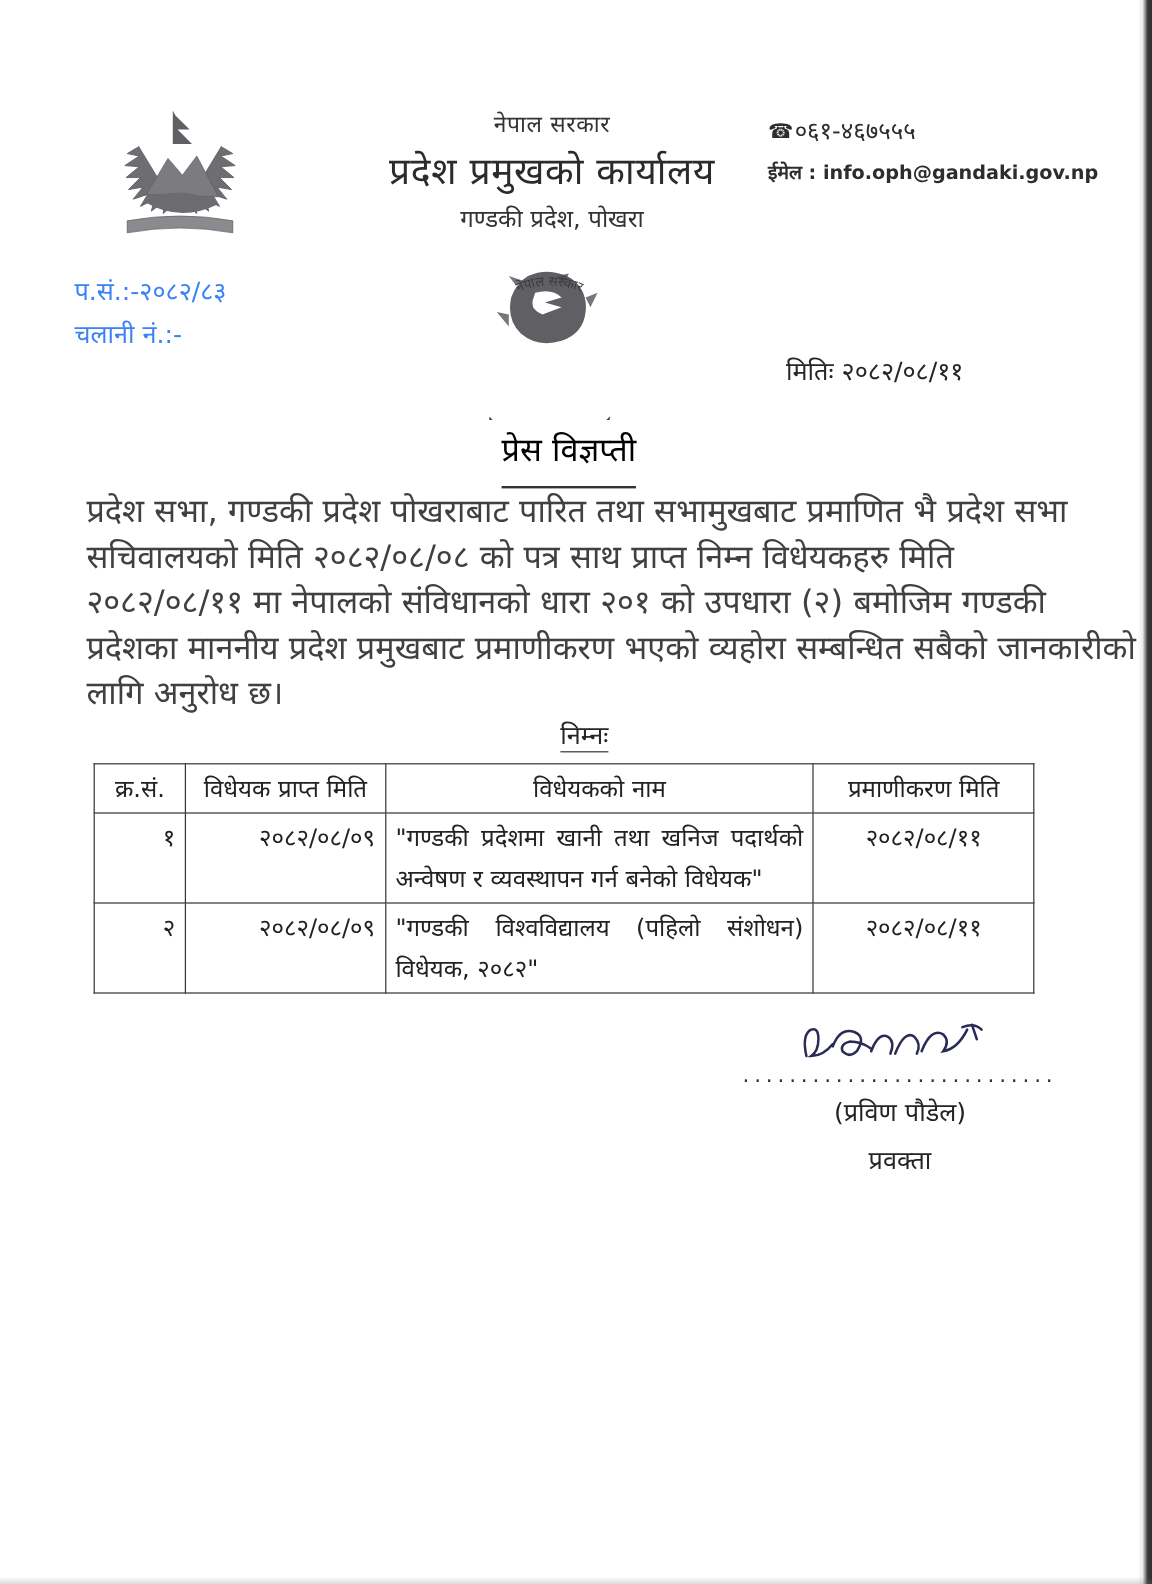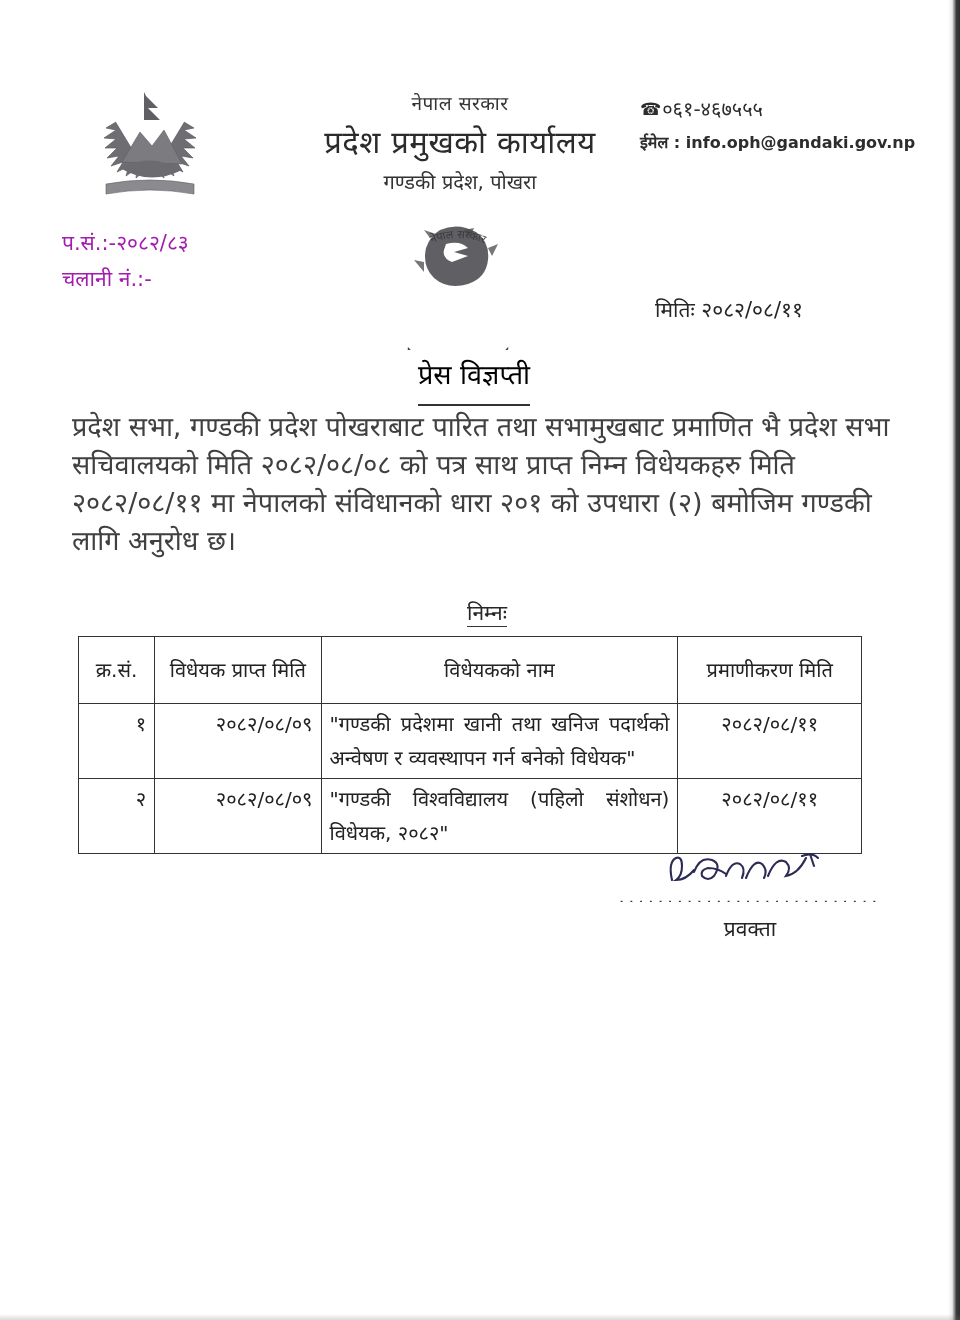--- a/index.html
+++ b/index.html
@@ -99,21 +99,21 @@
     font-weight: bold;
   }
 
   
   .ref-block {
     position: absolute;
     left: 62px;
     top: 225px;
     font-size: 21px;
     line-height: 36px;
-    color: #a21caf;
+    color: #3b82f6;
   }
 
   
   .seal {
     position: absolute;
     left: 368px;
     top: 222px;
     width: 180px;
     height: 128px;
   }
@@ -193,21 +193,21 @@
   .bills-table td, .bills-table th {
     border: 1.3px solid #333;
     padding: 3px 8px;
     font-weight: normal;
     vertical-align: top;
   }
   .bills-table thead td {
     text-align: center;
     height: 32px;
     line-height: 32px;
-    padding: 17px 8px;
+    padding: 4px 8px;
   }
   .col-sn    { width: 62px;  text-align: right; }
   .col-recv  { width: 158px; text-align: right; }
   .col-name  { width: 380px; text-align: left; }
   .col-cert  { width: 178px; text-align: center; }
   .bills-table tbody td {
     height: 68px;
     line-height: 34px;
   }
   .bill-name-1, .bill-name-2 {
@@ -354,20 +354,23 @@
 
   <div class="body-text">
     <div class="body-line">
       <span>प्रदेश सभा, गण्डकी प्रदेश पोखराबाट पारित तथा सभामुखबाट प्रमाणित भै प्रदेश सभा</span>
     </div>
     <div class="body-line">
       <span>सचिवालयको मिति २०८२/०८/०८ को पत्र साथ प्राप्त निम्न विधेयकहरु मिति</span>
     </div>
     <div class="body-line">
       <span>२०८२/०८/११ मा नेपालको संविधानको धारा २०१ को उपधारा (२) बमोजिम गण्डकी</span>
+    </div>
+    <div class="body-line">
+      <span>प्रदेशका माननीय प्रदेश प्रमुखबाट प्रमाणीकरण भएको व्यहोरा सम्बन्धित सबैको जानकारीको</span>
     </div>
     <div class="body-line last">
       <span>लागि अनुरोध छ।</span>
     </div>
   </div>
 
   <div class="nimna">
     <span>निम्नः</span>
   </div>
 
@@ -410,19 +413,20 @@
           <path d="M44 26 Q50 10 62 14 Q72 18 64 30 Q58 36 52 30 Q50 24 58 22 Q68 22 76 28"></path>
           <path d="M76 30 Q82 14 90 18 Q96 22 92 32"></path>
           <path d="M96 32 Q104 12 112 18 Q118 24 114 32"></path>
           <path d="M118 30 Q126 10 136 16 Q142 22 136 30 Q148 28 156 12"></path>
           <path d="M152 10 Q162 6 168 12"></path>
           <path d="M160 8 L164 20"></path>
         </g>
       </svg>
     </div>
     <div class="sig-dots">...........................</div>
+    <div class="sig-name">(प्रविण पौडेल)</div>
     <div class="sig-role">प्रवक्ता</div>
   </div>
 
   <div class="scan-edge-right"></div>
   <div class="scan-edge-bottom"></div>
 
 </div>
 
 </body></html>

